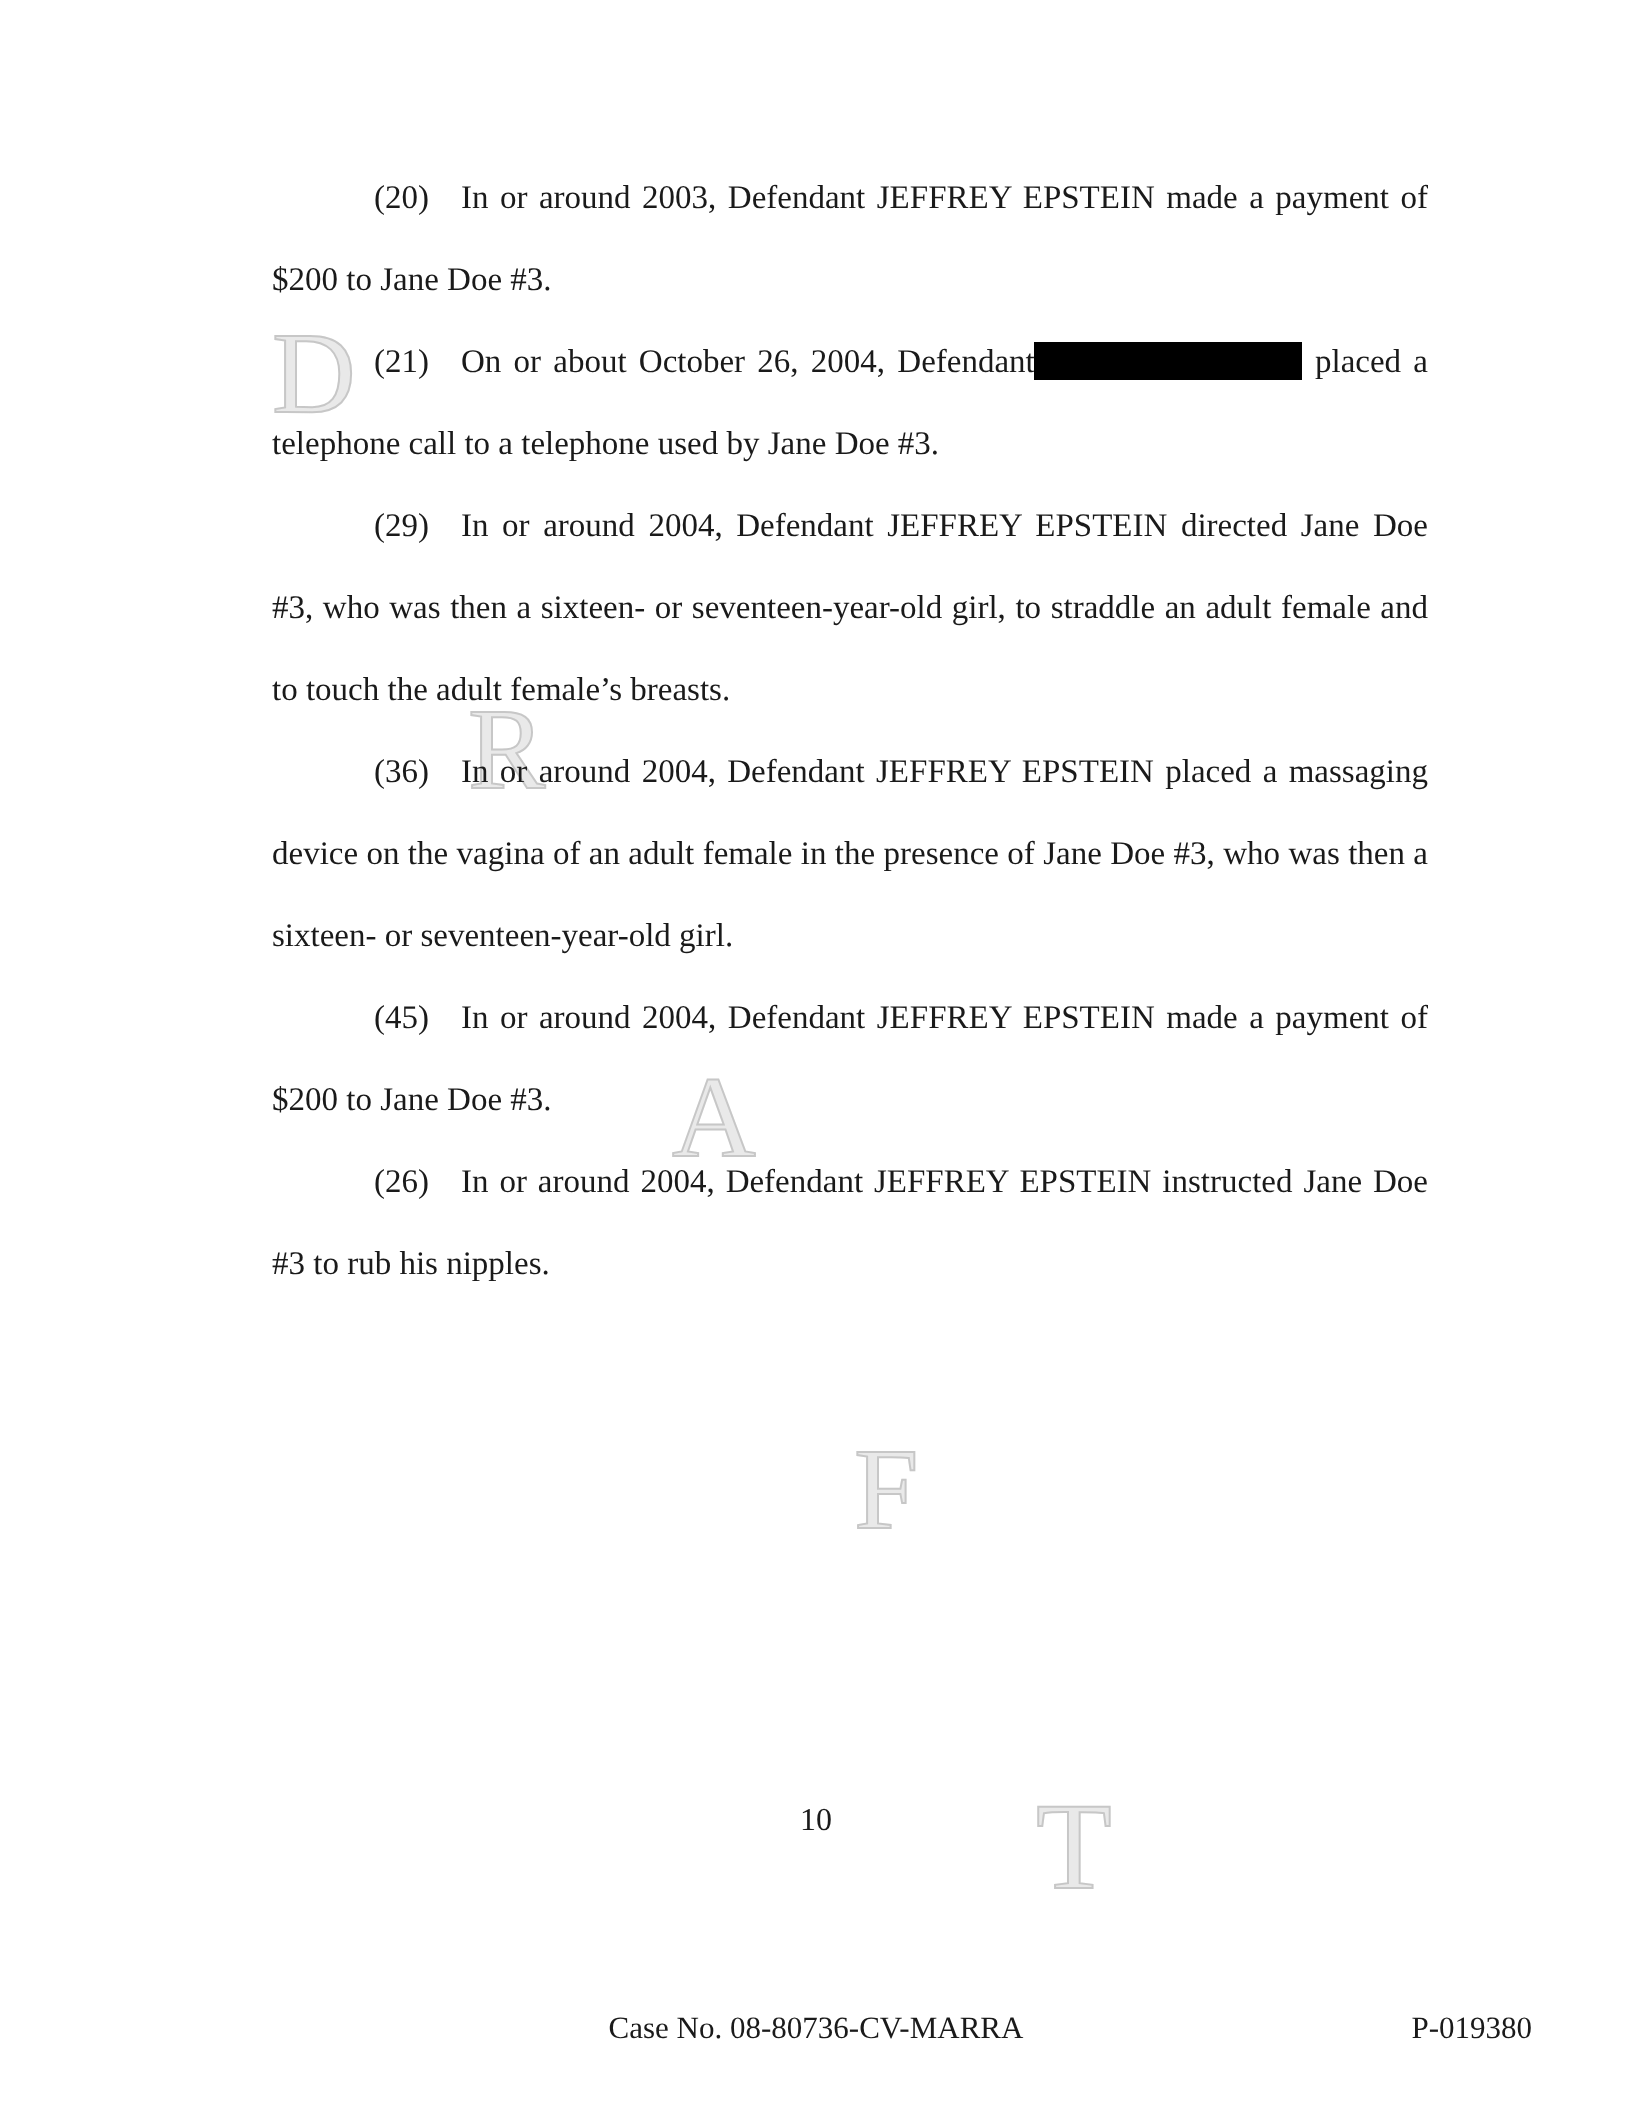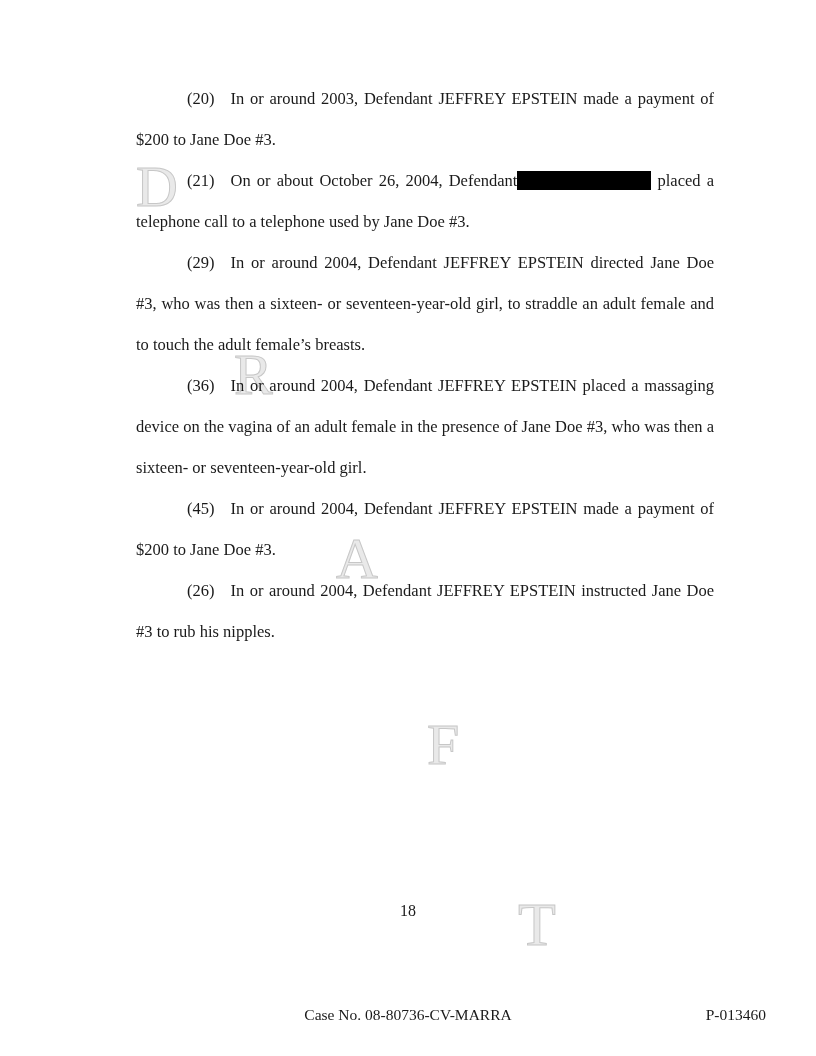--- a/index.html
+++ b/index.html
@@ -104,20 +104,20 @@
 
   <div class="content" id="paragraphs">
       <p class="para"><span class="pnum">(20)</span>In or around 2003, Defendant JEFFREY EPSTEIN made a payment of $200 to Jane Doe #3.</p>
       <p class="para"><span class="pnum">(21)</span>On or about October 26, 2004, Defendant<span class="redaction"></span> placed a telephone call to a telephone used by Jane Doe #3.</p>
       <p class="para"><span class="pnum">(29)</span>In or around 2004, Defendant JEFFREY EPSTEIN directed Jane Doe #3, who was then a sixteen- or seventeen-year-old girl, to straddle an adult female and to touch the adult female’s breasts.</p>
       <p class="para"><span class="pnum">(36)</span>In or around 2004, Defendant JEFFREY EPSTEIN placed a massaging device on the vagina of an adult female in the presence of Jane Doe #3, who was then a sixteen- or seventeen-year-old girl.</p>
       <p class="para"><span class="pnum">(45)</span>In or around 2004, Defendant JEFFREY EPSTEIN made a payment of $200 to Jane Doe #3.</p>
       <p class="para"><span class="pnum">(26)</span>In or around 2004, Defendant JEFFREY EPSTEIN instructed Jane Doe #3 to rub his nipples.</p>
     </div>
 
-  <div class="pageno">18</div>
+  <div class="pageno">10</div>
 
   <div class="footer">
     <span class="case">Case No. 08-80736-CV-MARRA</span>
-    <span class="bates">P-013460</span>
+    <span class="bates">P-019380</span>
   </div>
 
 </div>
 
 </body></html>

